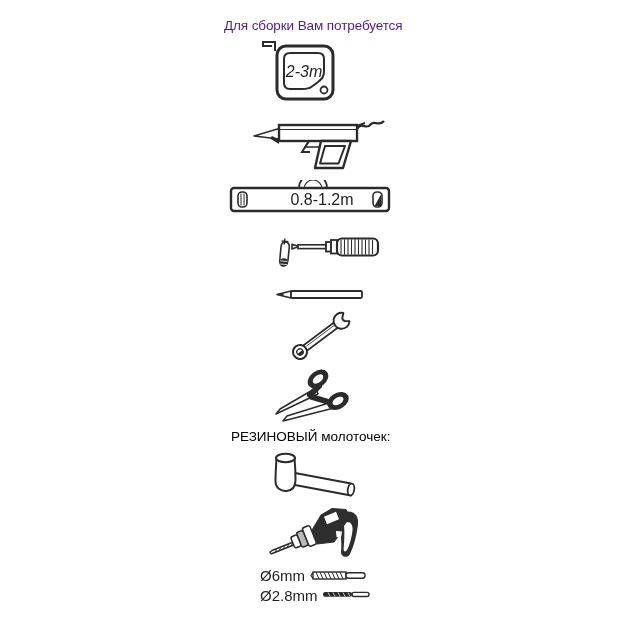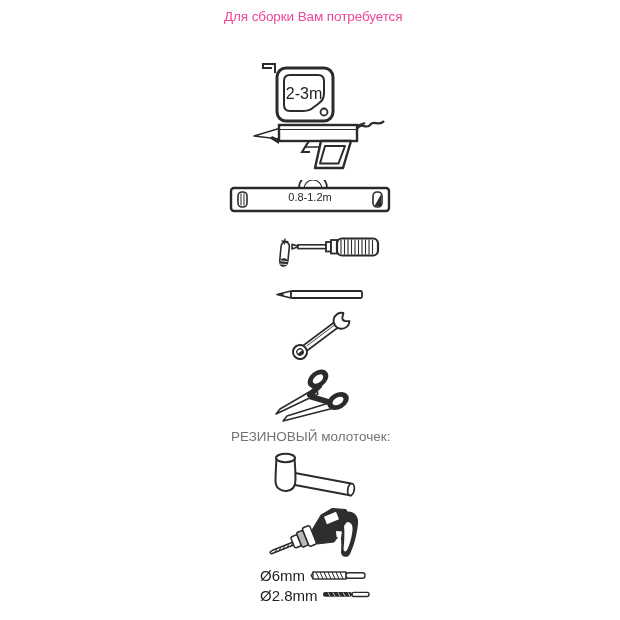--- a/index.html
+++ b/index.html
@@ -1,50 +1,50 @@
 <!DOCTYPE html>
 <html><head>
 <meta charset="utf-8">
 <style>
   html,body{margin:0;padding:0;background:#fff;}
   .page{
     position:relative;width:620px;height:620px;background:#fff;overflow:hidden;
     font-family:"Liberation Sans", sans-serif;color:#1f1f1f;
   }
   .instr-title{
-    position:absolute;left:224px;top:8px;
-    font-size:13.5px;line-height:18px;letter-spacing:-0.1px;color:#ec4899;
+    position:absolute;left:224px;top:17px;
+    font-size:13.5px;line-height:18px;letter-spacing:-0.1px;color:#4c1d95;
   }
   .tool{position:absolute;margin:0;padding:0;}
   .tool svg{display:block;}
   .fig-label{
     position:absolute;font-size:15.5px;color:#1f1f1f;white-space:nowrap;
   }
   .tape-label{left:26px;top:27px;width:40px;text-align:center;font-size:16px;}
-  .level-label{left:0;top:11px;width:164px;text-align:center;font-size:11px;}
+  .level-label{left:12px;top:11px;width:164px;text-align:center;font-size:16px;}
   .section-heading{
     position:absolute;left:231px;top:429px;
-    font-size:13.5px;line-height:16px;color:#737373;white-space:nowrap;
+    font-size:13.5px;line-height:16px;color:#000000;white-space:nowrap;
   }
   .bit-label{
     position:absolute;font-size:15px;color:#1f1f1f;white-space:nowrap;
   }
   .bit-label.row1{left:260px;top:567px;text-align:center;}
   .bit-label.row2{left:260px;top:587px;}
 </style>
 </head>
 <body>
 
 <div class="page">
 
   <header class="instr-title">
     <div>Для сборки Вам потребуется</div>
   </header>
 
-  <figure class="tool" style="left:258px;top:58px;">
+  <figure class="tool" style="left:258px;top:36px;font-style:italic;">
     <svg width="80" height="66" viewBox="0 0 80 66">
       <polyline points="17,15 17,6 5,6 5,10 14,10" fill="none" stroke="#2b2b2b" stroke-width="2"></polyline>
       <rect x="19" y="10" width="56" height="53" rx="9" fill="#fff" stroke="#2b2b2b" stroke-width="3"></rect>
       <path d="M 32 17 L 60 17 Q 66 17 66 23 L 66 35 C 66 41 64 43 60 46 L 54 50.5 C 51 53 48 53 44 53 L 32 53 Q 26 53 26 47 L 26 23 Q 26 17 32 17 Z" fill="#fff" stroke="#2b2b2b" stroke-width="2"></path>
       <circle cx="66" cy="54" r="3.5" fill="#fff" stroke="#2b2b2b" stroke-width="1.8"></circle>
     </svg>
     <span class="fig-label tape-label">2-3m</span>
   </figure>
 
   <figure class="tool" style="left:243px;top:112px;">

